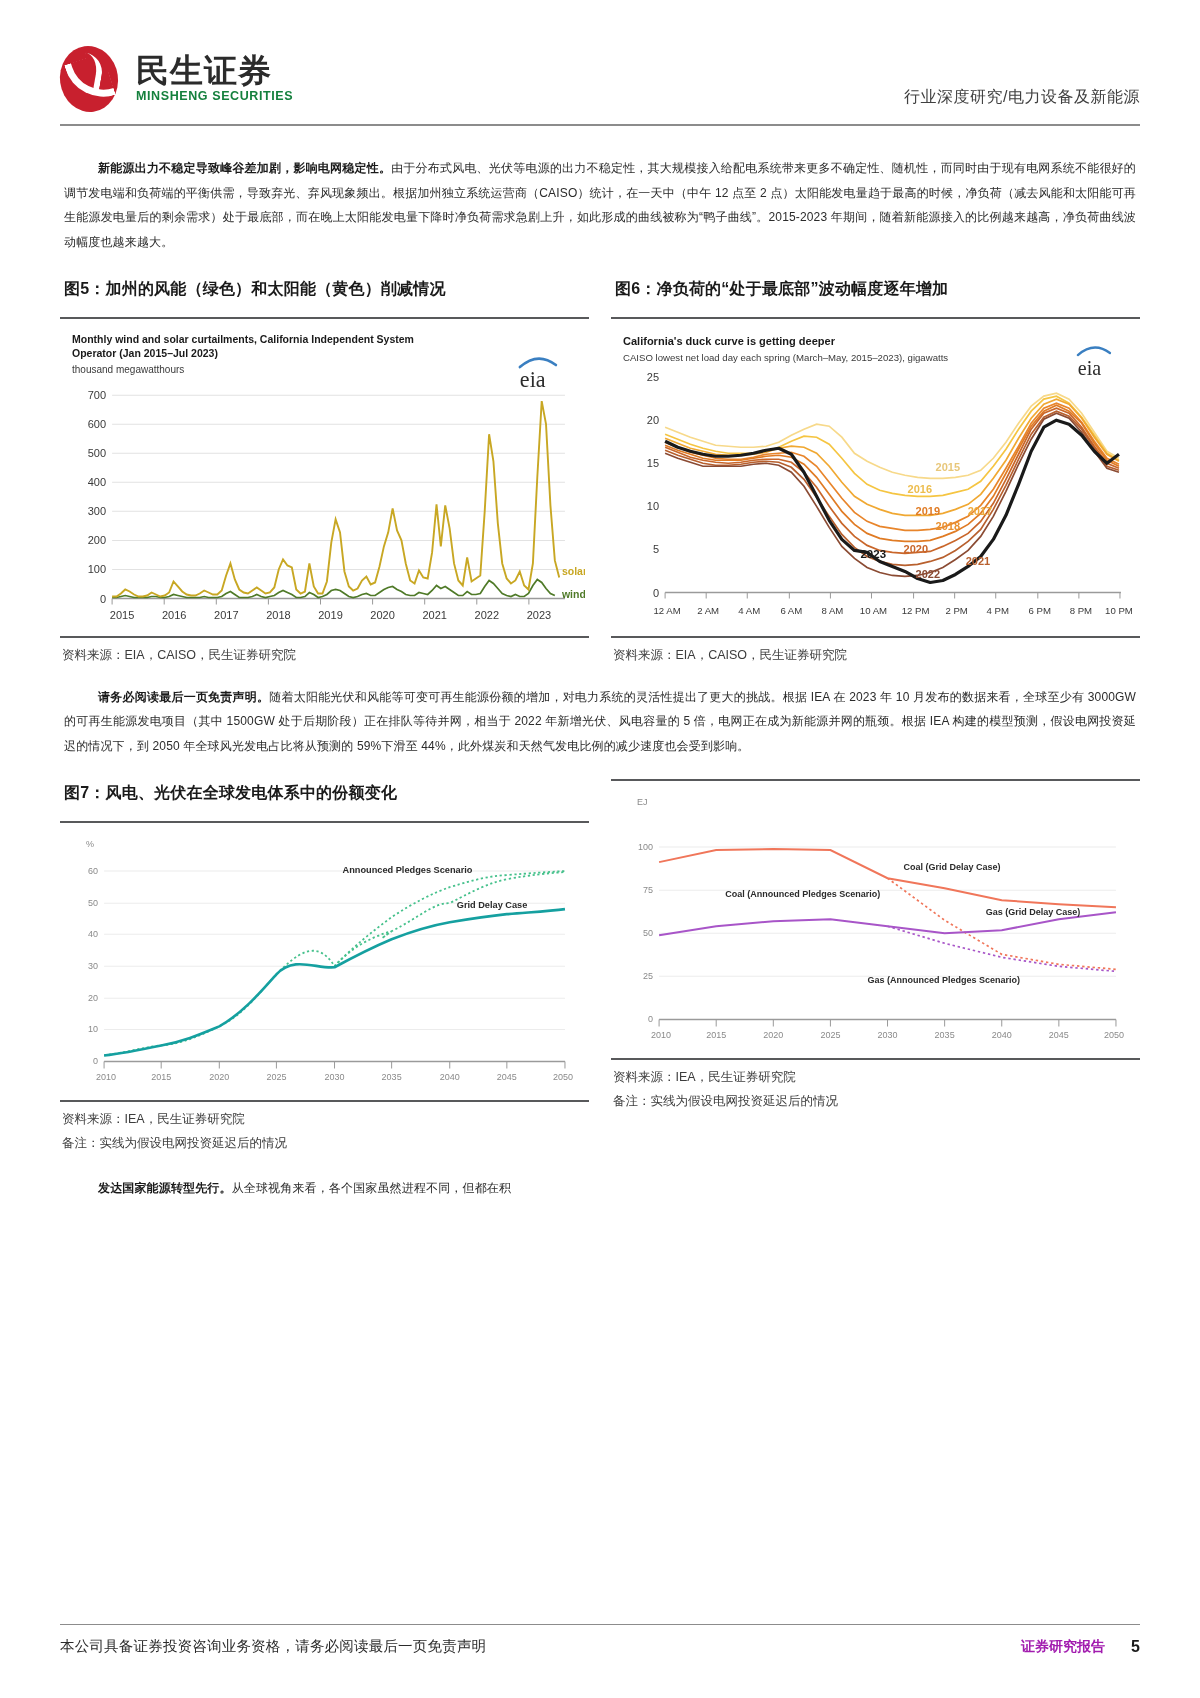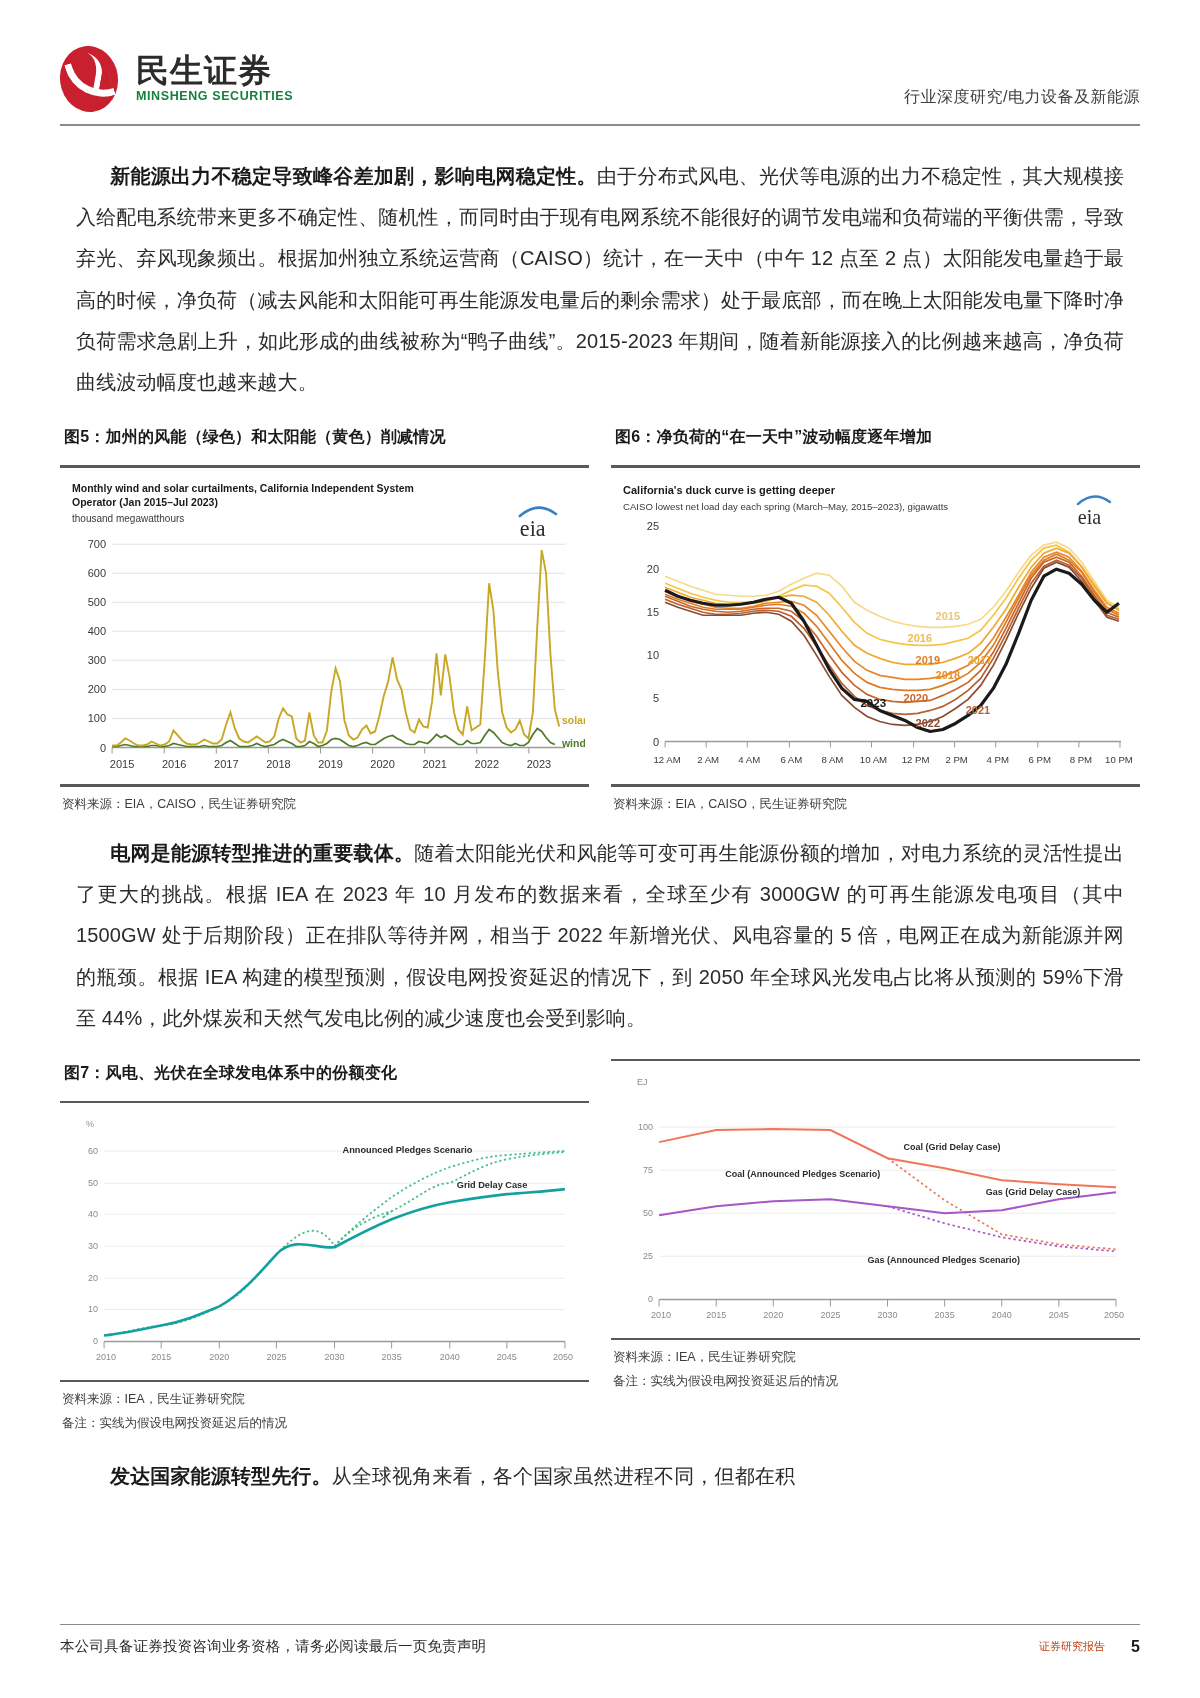--- a/index.html
+++ b/index.html
@@ -34,26 +34,26 @@
     transform:rotate(10deg);
   }
   .brand-text { display:flex; flex-direction:column; gap:3px; }
   .brand-cn { font-size:33px; font-weight:bold; letter-spacing:1px; color:#2b2b2b; line-height:1; }
   .brand-en { font-size:12.5px; font-weight:bold; letter-spacing:0.6px; color:#15803d; line-height:1; }
   .header-right { font-size:16px; color:#404040; padding-bottom:6px; letter-spacing:0.5px; }
   .header-rule { height:2px; background:#8c8c8c; margin-top:10px; }
 
   
   .para {
-    font-size:20px;
+    font-size:12px;
     line-height:2.06;
     color:#2b2b2b;
     text-align:justify;
     letter-spacing:0.15px;
-    margin:16px;
+    margin:4px;
   }
   .para.first { margin-top:30px; }
   .para .indent { display:inline-block; width:34px; }
   .para b { font-weight:bold; color:#1a1a1a; }
 
   
   .fig-row { display:flex; gap:22px; margin-top:20px; }
   .fig { flex:1 1 0; min-width:0; }
   .fig-title {
     font-size:16px; font-weight:bold; color:#1a1a1a;
@@ -67,21 +67,21 @@
   
   .chart { position:relative; width:100%; }
   .chart svg { display:block; width:100%; height:auto; }
 
   
   .footer { position:absolute; left:60px; right:60px; bottom:42px; }
   .footer-rule { height:1.5px; background:#8c8c8c; }
   .footer-row { display:flex; justify-content:space-between; align-items:center; padding-top:12px; }
   .footer-left { font-size:14.5px; color:#2b2b2b; font-weight:normal; letter-spacing:0.2px; }
   .footer-right { display:flex; align-items:center; gap:26px; }
-  .footer-label { font-size:11px; color:#c2410c; font-weight:normal; }
+  .footer-label { font-size:14px; color:#a21caf; font-weight:bold; }
   .footer-page { font-size:16px; color:#1a1a1a; font-weight:bold; }
 </style>
 </head>
 <body>
 
 <div class="page">
 
   <div class="header">
     <div class="brand">
       <div class="logo-mark">
@@ -168,21 +168,21 @@
             <text x="497" y="250" font-size="10.5" fill="#c8a723" font-weight="bold" font-family="Liberation Sans, sans-serif">solar</text>
             <text x="497" y="272" font-size="10.5" fill="#4f7a28" font-weight="bold" font-family="Liberation Sans, sans-serif">wind</text>
           </svg>
         </div>
       </div>
       <div class="fig-src-rule"></div>
       <div class="fig-src">资料来源：EIA，CAISO，民生证券研究院</div>
     </div>
 
     <div class="fig">
-      <div class="fig-title">图6：净负荷的“在一天中”波动幅度逐年增加</div>
+      <div class="fig-title">图6：净负荷的“处于最底部”波动幅度逐年增加</div>
       <div class="fig-title-rule"></div>
       <div class="fig-body">
         <div class="chart">
           <svg viewBox="0 0 520 300" preserveAspectRatio="xMidYMid meet">
             <text x="8" y="20" font-size="11" font-weight="bold" fill="#1a1a1a" font-family="Liberation Sans, sans-serif">California's duck curve is getting deeper</text>
             <text x="8" y="36" font-size="9.6" fill="#3a3a3a" font-family="Liberation Sans, sans-serif">CAISO lowest net load day each spring (March–May, 2015–2023), gigawatts</text>
             <g>
               <path d="M462 30 q16 -14 32 -2" stroke="#3a7fc1" stroke-width="2.4" fill="none" stroke-linecap="round"></path>
               <text x="462" y="50" font-size="20" fill="#2c2c2c" font-family="Liberation Serif, serif">eia</text>
             </g>
@@ -247,21 +247,21 @@
               <text x="245" y="233" font-size="11.5" fill="#1a1a1a">2023</text>
             </g>
           </svg>
         </div>
       </div>
       <div class="fig-src-rule"></div>
       <div class="fig-src">资料来源：EIA，CAISO，民生证券研究院</div>
     </div>
   </div>
 
-  <p class="para" style="margin-top:18px;"><span class="indent"></span><b>电网是能源转型推进的重要载体。</b><span>随着太阳能光伏和风能等可变可再生能源份额的增加，对电力系统的灵活性提出了更大的挑战。根据 IEA 在 2023 年 10 月发布的数据来看，全球至少有 3000GW 的可再生能源发电项目（其中 1500GW 处于后期阶段）正在排队等待并网，相当于 2022 年新增光伏、风电容量的 5 倍，电网正在成为新能源并网的瓶颈。根据 IEA 构建的模型预测，假设电网投资延迟的情况下，到 2050 年全球风光发电占比将从预测的 59%下滑至 44%，此外煤炭和天然气发电比例的减少速度也会受到影响。</span></p>
+  <p class="para" style="margin-top:18px;"><span class="indent"></span><b>请务必阅读最后一页免责声明。</b><span>随着太阳能光伏和风能等可变可再生能源份额的增加，对电力系统的灵活性提出了更大的挑战。根据 IEA 在 2023 年 10 月发布的数据来看，全球至少有 3000GW 的可再生能源发电项目（其中 1500GW 处于后期阶段）正在排队等待并网，相当于 2022 年新增光伏、风电容量的 5 倍，电网正在成为新能源并网的瓶颈。根据 IEA 构建的模型预测，假设电网投资延迟的情况下，到 2050 年全球风光发电占比将从预测的 59%下滑至 44%，此外煤炭和天然气发电比例的减少速度也会受到影响。</span></p>
 
   <div class="fig-row">
 
     <div class="fig">
       <div class="fig-title">图7：风电、光伏在全球发电体系中的份额变化</div>
       <div class="fig-title-rule"></div>
       <div class="fig-body">
         <div class="chart">
           <svg viewBox="0 0 520 260" preserveAspectRatio="xMidYMid meet">
             <text x="22" y="18" font-size="9" fill="#8a8a8a" font-family="Liberation Sans, sans-serif">%</text>

